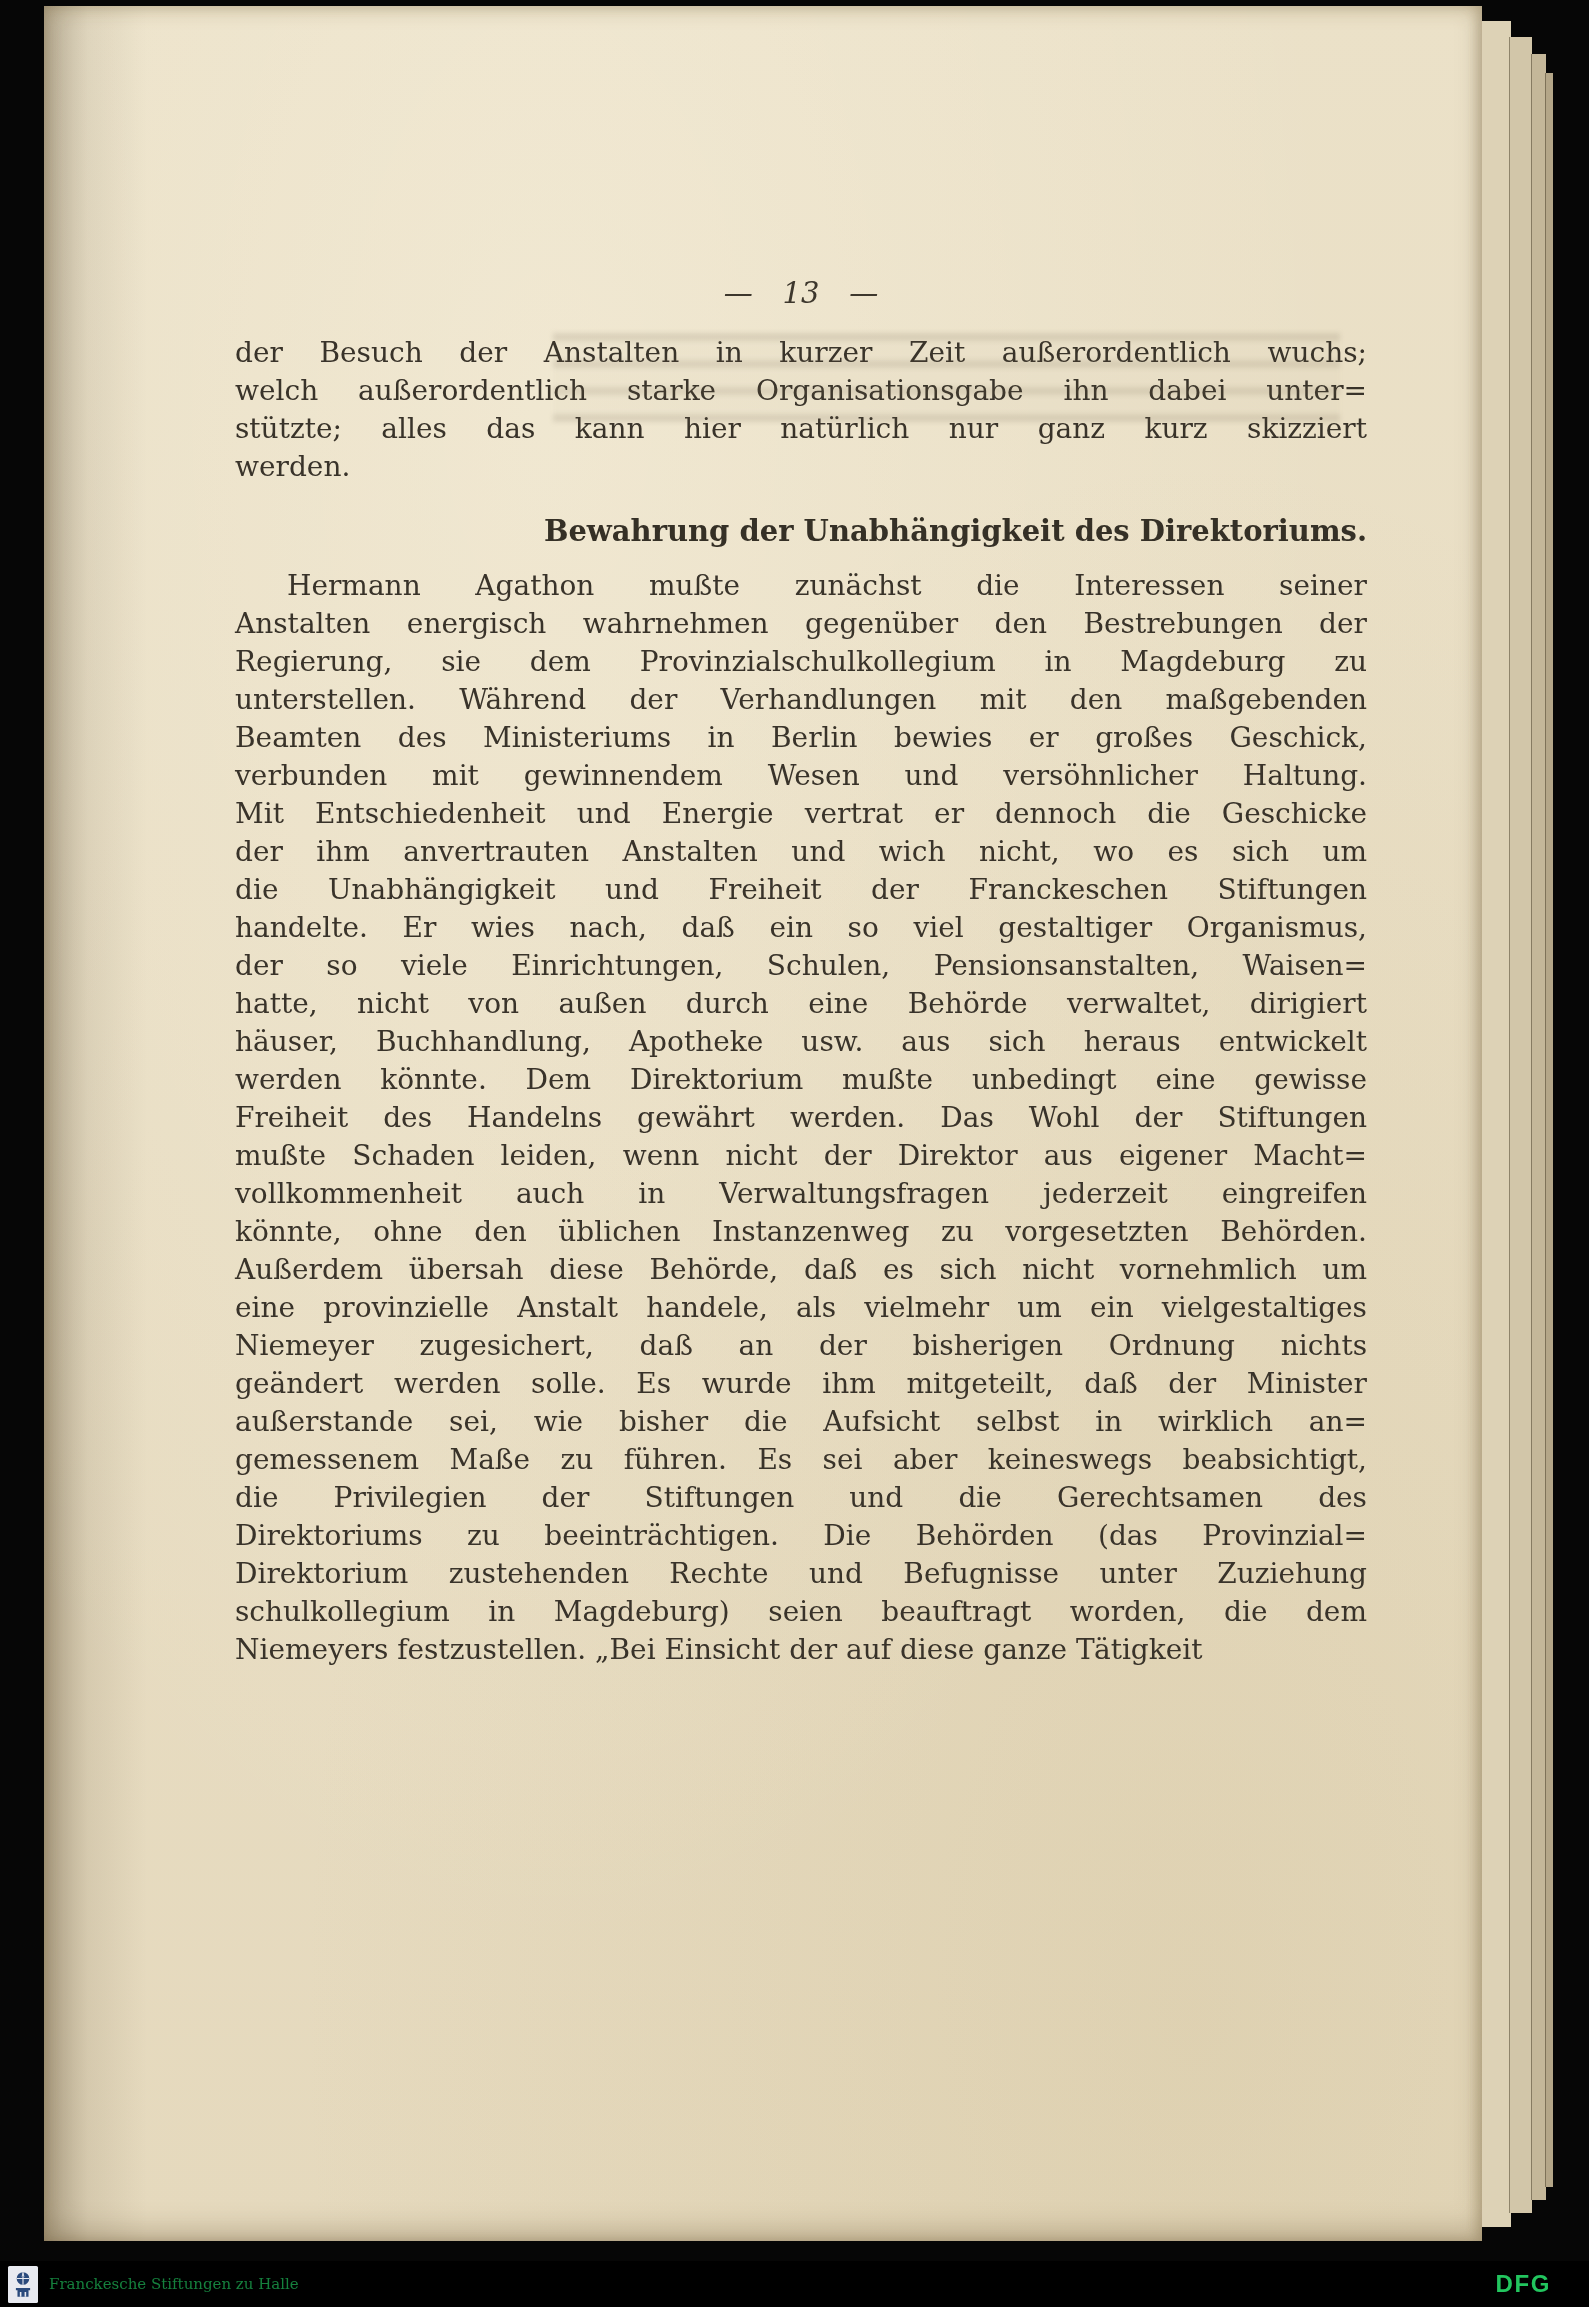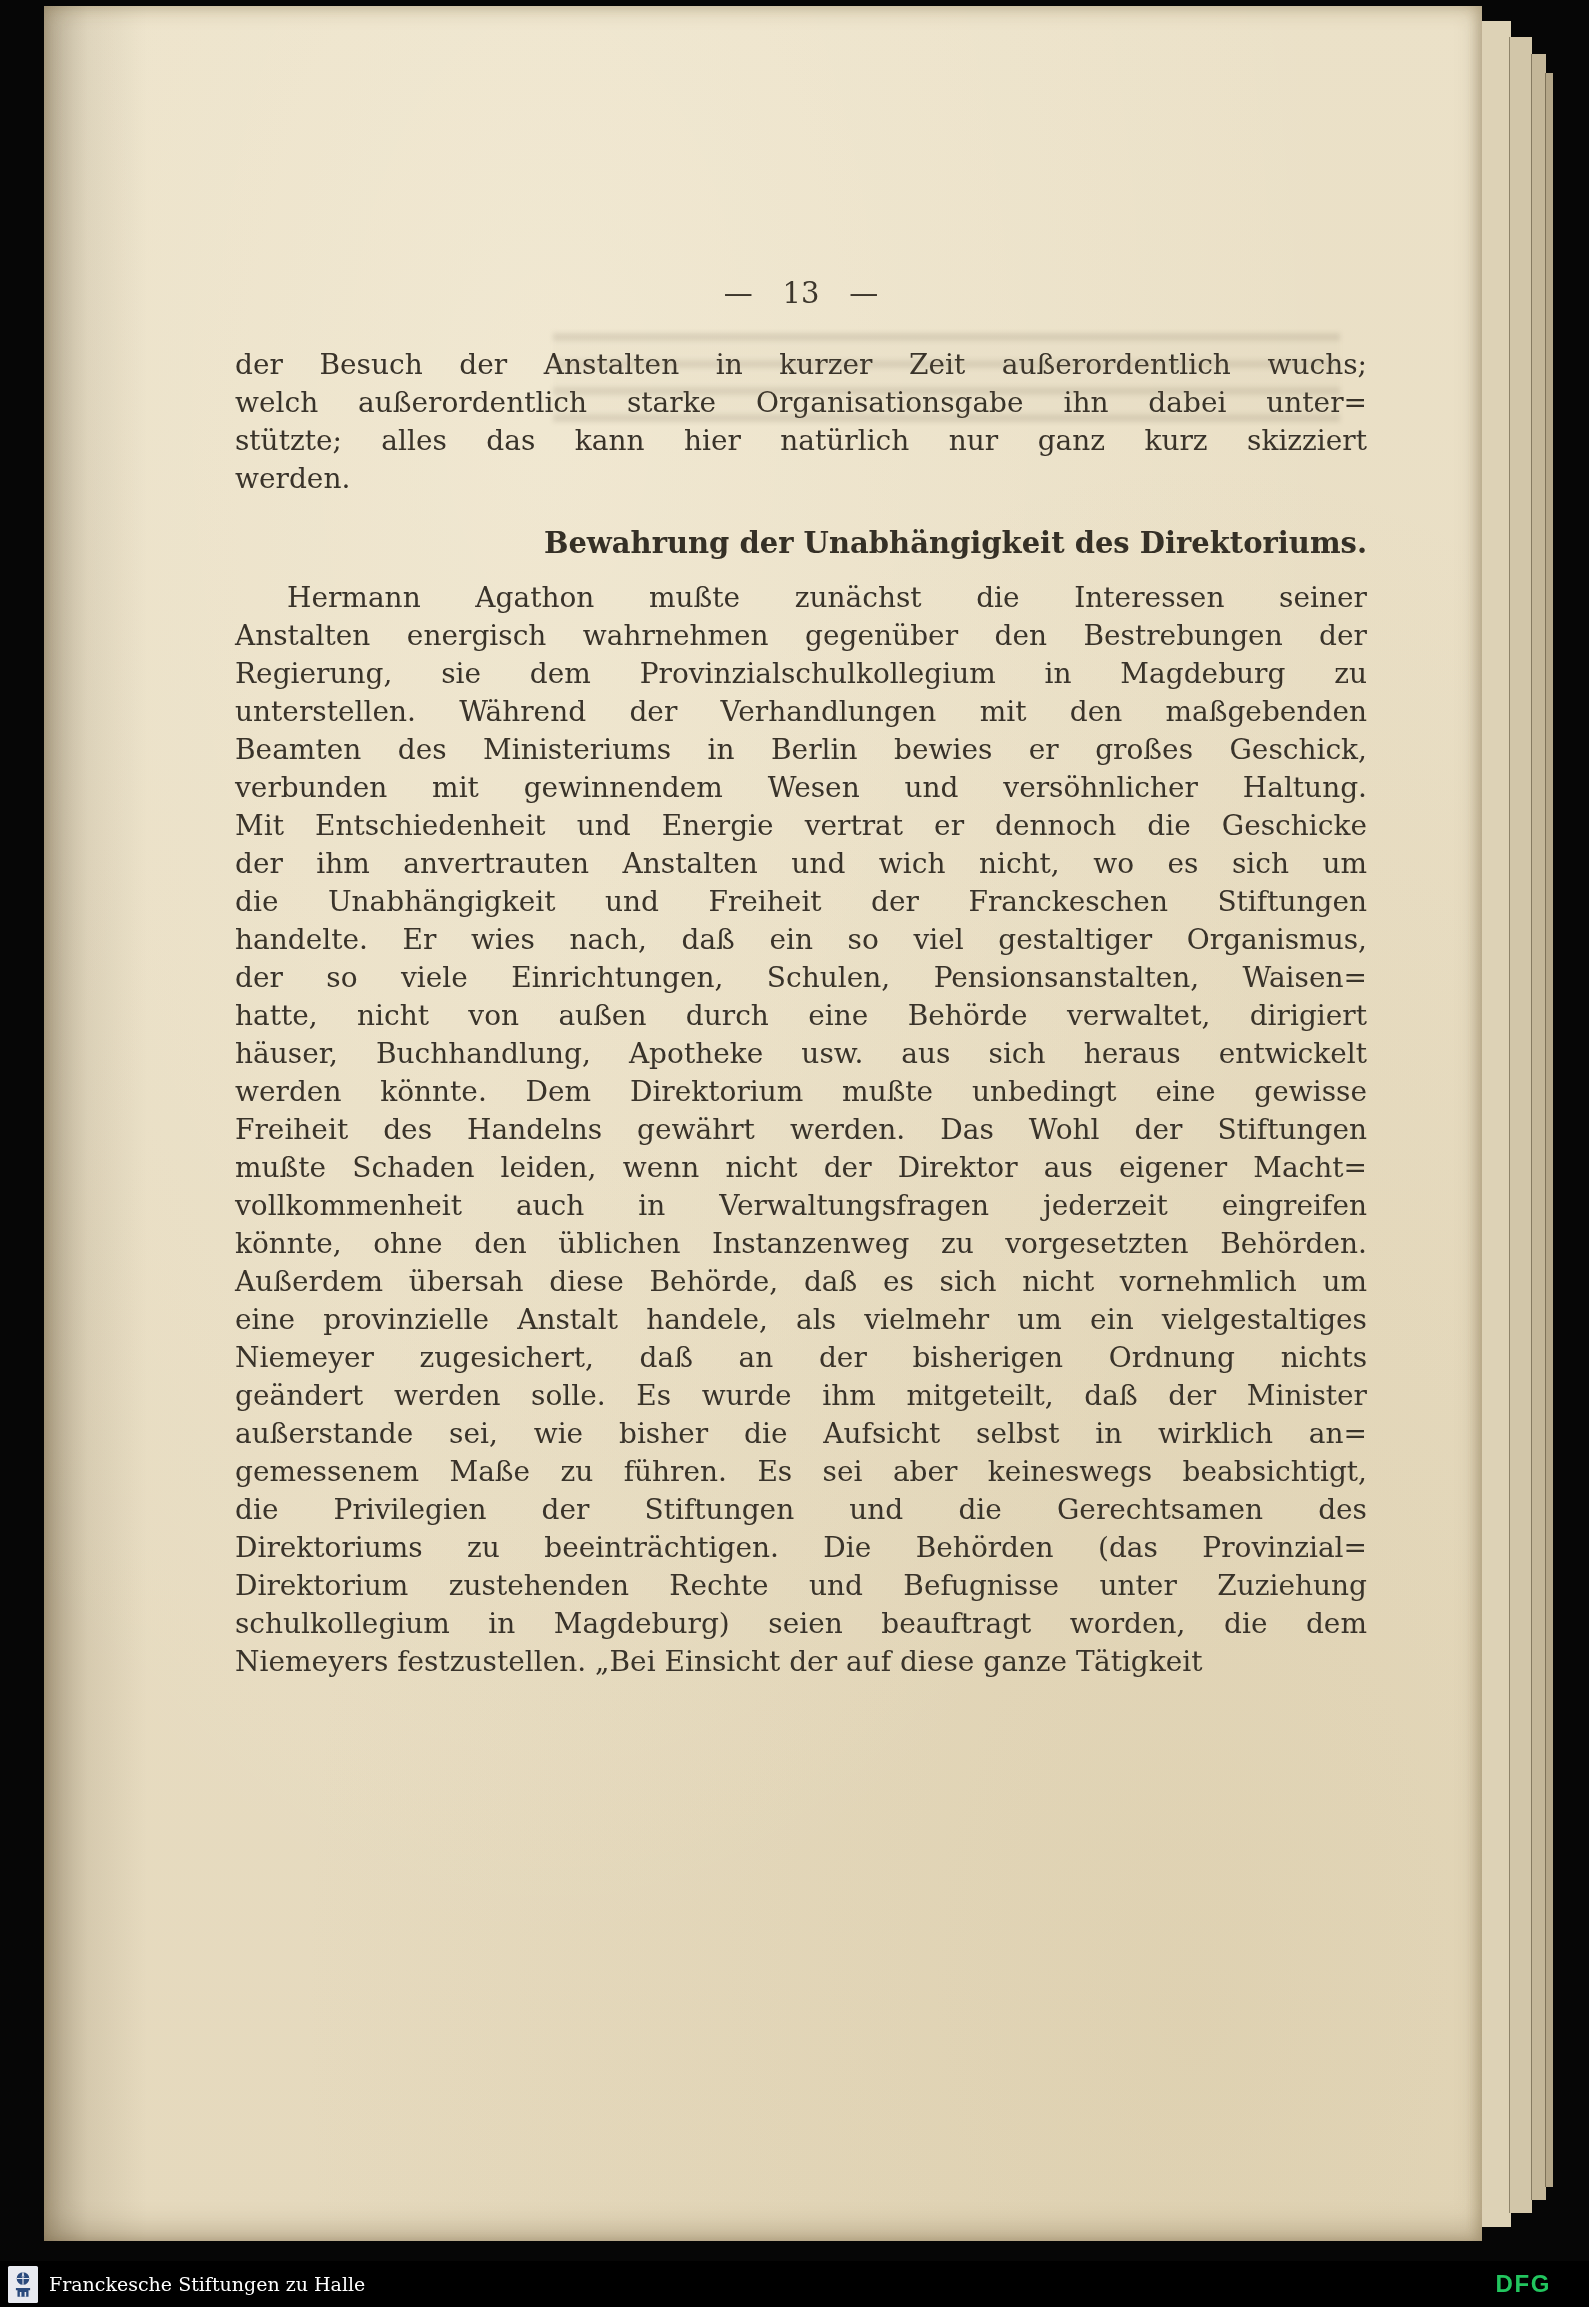--- a/index.html
+++ b/index.html
@@ -63,21 +63,22 @@
     pointer-events: none;
   }
 
   .page-number {
     width: 1132px;
     margin-left: 191px;
     text-align: center;
     font-size: 29px;
     color: #3d372d;
     word-spacing: 20.7px;
-    margin-bottom: 36px;
+    margin-bottom: 24px;
+    font-style: italic;
   }
 
   .text-block {
     margin-left: 191px;
     width: 1132px;
     color: #39332a;
     font-size: 28px;
     line-height: 38px;
   }
 
@@ -125,22 +126,22 @@
   .emblem {
     display: inline-flex;
     align-items: center;
     justify-content: center;
     width: 30px;
     height: 37px;
     background: #e8eaf0;
     border-radius: 1.6px;
   }
   .footer-left-text {
-    color: #ffffff;
-    font-size: 19px;
+    color: #15803d;
+    font-size: 15px;
     font-family: "DejaVu Serif", serif;
   }
   .dfg-logo {
     color: #22c55e;
     font-family: "Liberation Sans", sans-serif;
     font-weight: bold;
     font-size: 24px;
     letter-spacing: 1.6px;
     padding-right: 38px;
   }

